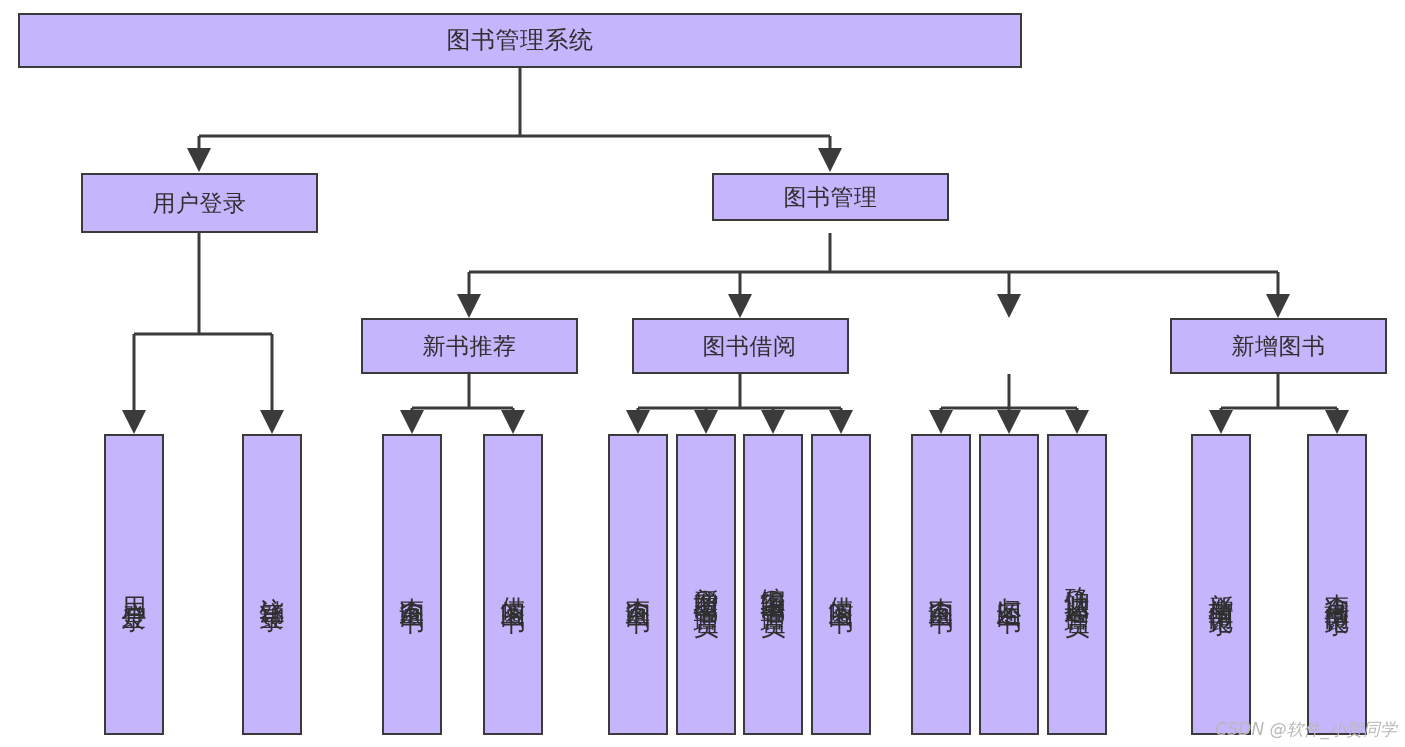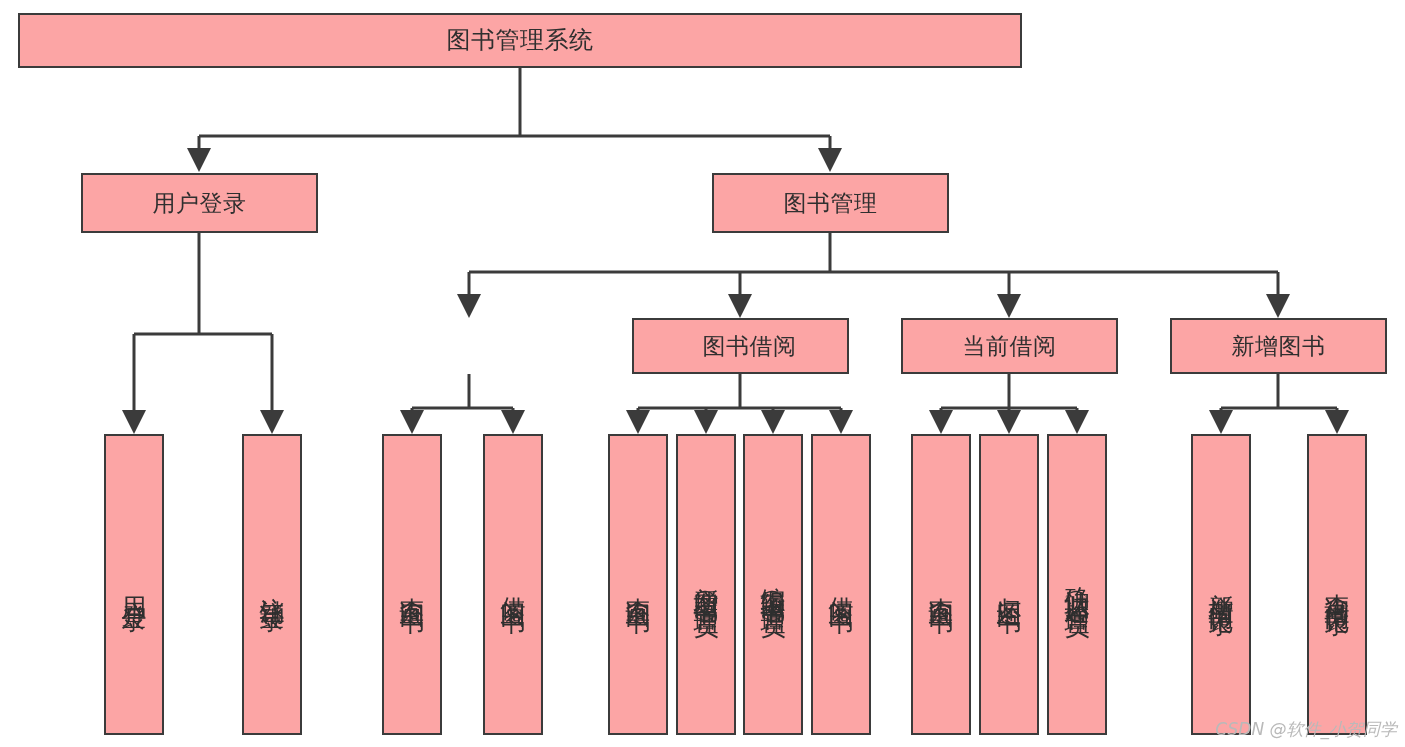--- a/index.html
+++ b/index.html
@@ -22,21 +22,21 @@
     position: absolute;
     left: 0;
     top: 0;
     width: 1405px;
     height: 747px;
   }
   
   .node {
     position: absolute;
     box-sizing: border-box;
-    background: #fca5a5;
+    background: #c4b5fd;
     border: 2px solid #3b3b3b;
     display: flex;
     align-items: center;
     justify-content: center;
     overflow: hidden;
   }
   .node-label {
     color: #2f2f2f;
     font-family: "DejaVu Sans", "Liberation Sans", sans-serif;
     line-height: 1.06;
@@ -134,30 +134,30 @@
     </g>
   </svg>
 
   <div class="node root horiz" style="left:18px; top:13px; width:1004px; height:55px;">
     <span class="node-label">图书管理系统</span>
   </div>
 
   <div class="node horiz" style="left:81px; top:173px; width:237px; height:60px;">
     <span class="node-label">用户登录</span>
   </div>
-  <div class="node horiz" style="left:712px; top:173px; width:237px; height:60px;">
+  <div class="node horiz" style="left:712px; top:173px; width:237px; height:48px;">
     <span class="node-label">图书管理</span>
   </div>
 
+  <div class="node horiz" style="left:361px; top:318px; width:217px; height:56px;">
+    <span class="node-label">新书推荐</span>
+  </div>
   <div class="node horiz" style="left:632px; top:318px; width:217px; height:56px;padding-left:18px;">
     <span class="node-label">图书借阅</span>
   </div>
-  <div class="node horiz" style="left:901px; top:318px; width:217px; height:56px;">
-    <span class="node-label">当前借阅</span>
-  </div>
   <div class="node horiz" style="left:1170px; top:318px; width:217px; height:56px;">
     <span class="node-label">新增图书</span>
   </div>
 
   <div class="node vert" style="left:104px; top:434px; width:60px; height:301px;">
     <span class="node-label">用户登录</span>
   </div>
   <div class="node vert" style="left:242px; top:434px; width:60px; height:301px;">
     <span class="node-label">注销登录</span>
   </div>

